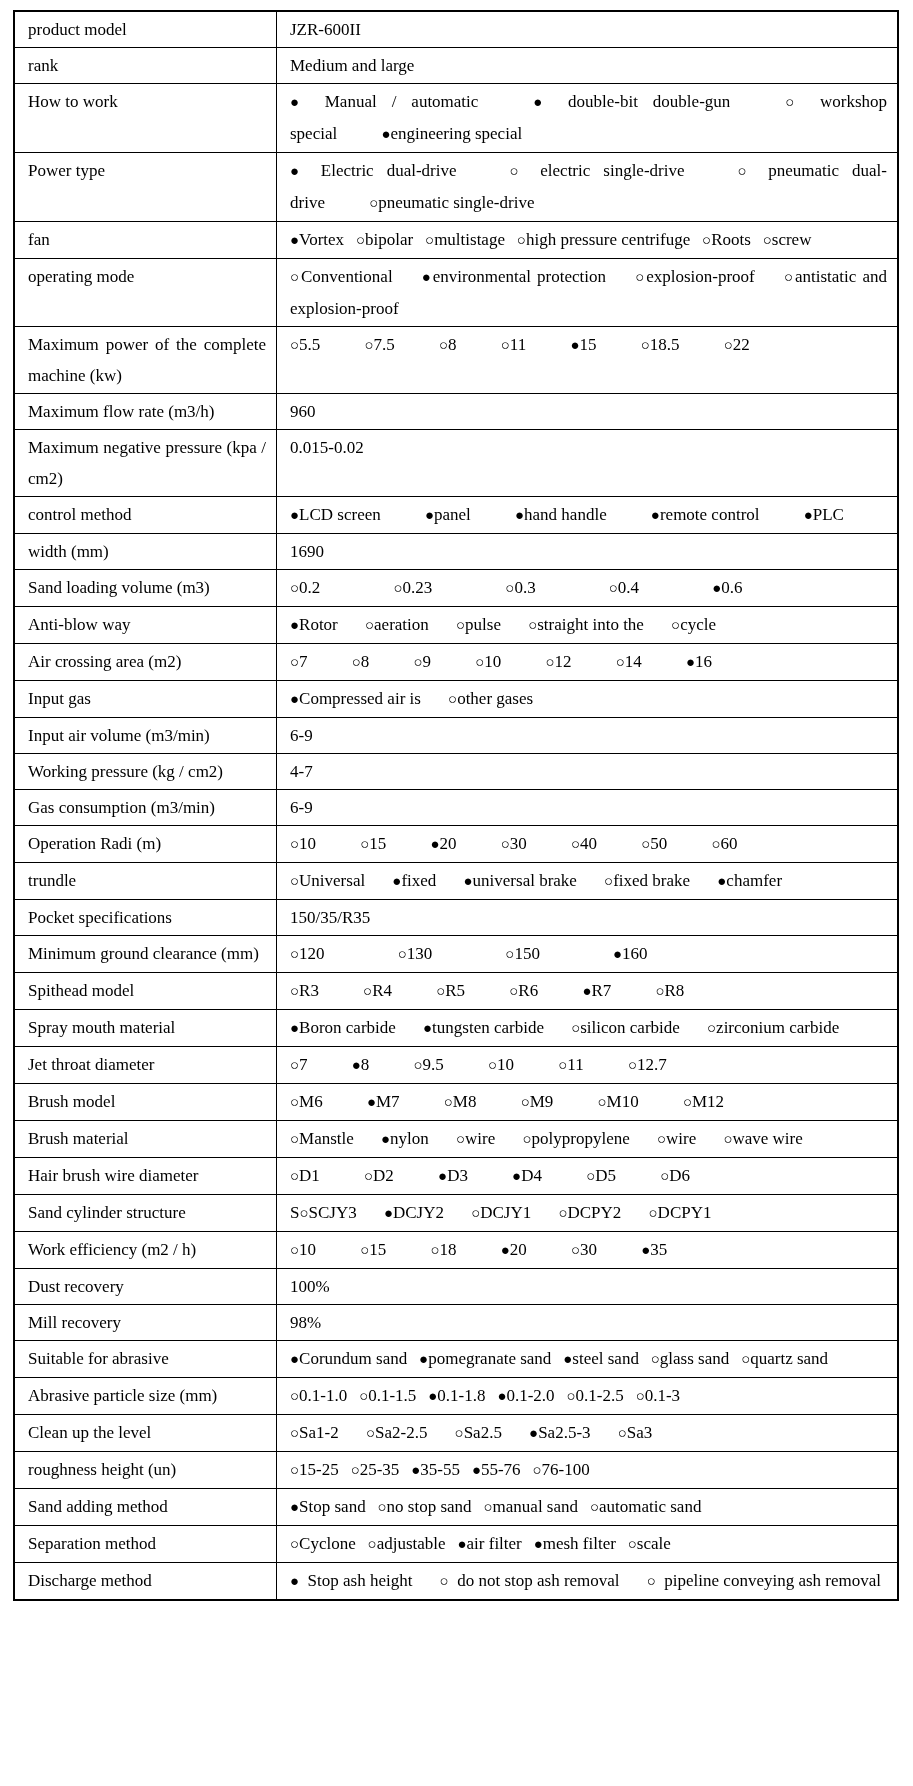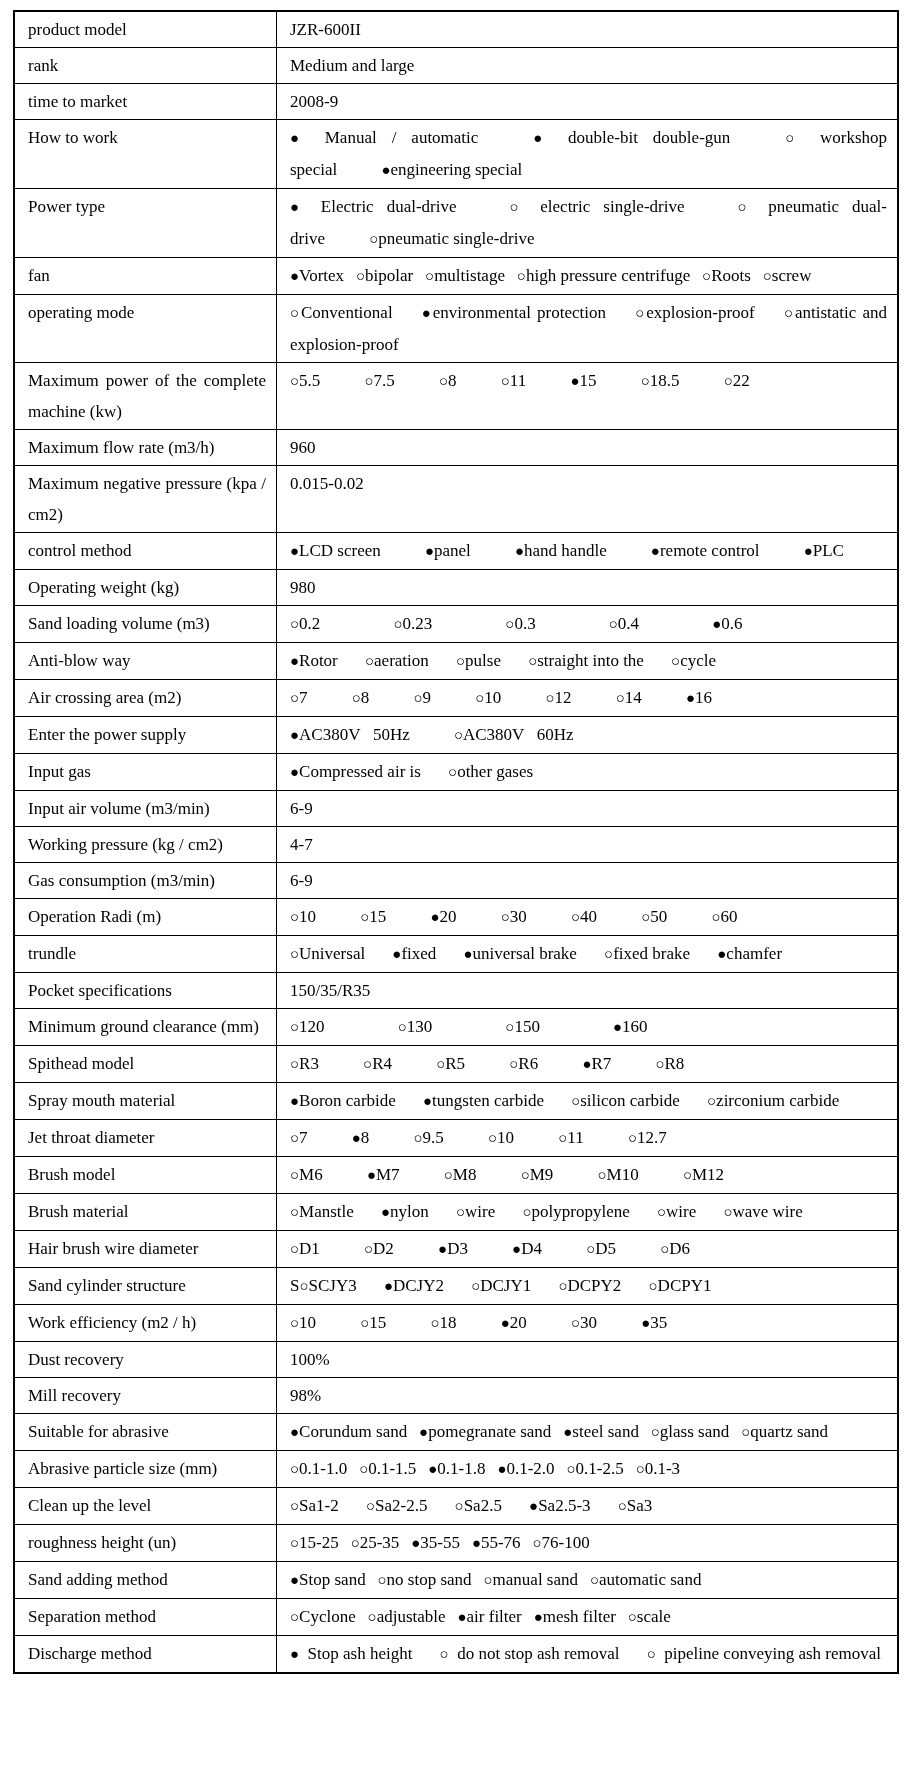--- a/index.html
+++ b/index.html
@@ -27,24 +27,20 @@
     <tbody>
         <tr>
           <td class="lbl">product model</td>
           <td class="val gap-n"><span>JZR-600II</span></td>
         </tr>
         <tr>
           <td class="lbl">rank</td>
           <td class="val gap-n"><span>Medium and large</span></td>
         </tr>
         <tr>
-          <td class="lbl">time to market</td>
-          <td class="val gap-n"><span>2008-9</span></td>
-        </tr>
-        <tr>
           <td class="lbl">How to work</td>
           <td class="val gap-w"><span class="opt"><span class="mk">●</span><span> Manual / automatic</span></span><span class="opt"><span class="mk">●</span><span> double-bit double-gun</span></span><span class="opt"><span class="mk">○</span><span> workshop special</span></span><span class="opt"><span class="mk">●</span><span>engineering special</span></span></td>
         </tr>
         <tr>
           <td class="lbl">Power type</td>
           <td class="val gap-w"><span class="opt"><span class="mk">●</span><span> Electric dual-drive</span></span><span class="opt"><span class="mk">○</span><span> electric single-drive</span></span><span class="opt"><span class="mk">○</span><span> pneumatic dual-drive</span></span><span class="opt"><span class="mk">○</span><span>pneumatic single-drive</span></span></td>
         </tr>
         <tr>
           <td class="lbl">fan</td>
           <td class="val gap-t"><span class="opt"><span class="mk">●</span><span>Vortex</span></span><span class="opt"><span class="mk">○</span><span>bipolar</span></span><span class="opt"><span class="mk">○</span><span>multistage</span></span><span class="opt"><span class="mk">○</span><span>high pressure centrifuge</span></span><span class="opt"><span class="mk">○</span><span>Roots</span></span><span class="opt"><span class="mk">○</span><span>screw</span></span></td>
@@ -63,38 +59,34 @@
         </tr>
         <tr>
           <td class="lbl">Maximum negative pressure (kpa / cm2)</td>
           <td class="val gap-n"><span>0.015-0.02</span></td>
         </tr>
         <tr>
           <td class="lbl">control method</td>
           <td class="val gap-w"><span class="opt"><span class="mk">●</span><span>LCD screen</span></span><span class="opt"><span class="mk">●</span><span>panel</span></span><span class="opt"><span class="mk">●</span><span>hand handle</span></span><span class="opt"><span class="mk">●</span><span>remote control</span></span><span class="opt"><span class="mk">●</span><span>PLC</span></span></td>
         </tr>
         <tr>
-          <td class="lbl">Operating weight (kg)</td>
-          <td class="val gap-n"><span>980</span></td>
+          <td class="lbl">width (mm)</td>
+          <td class="val gap-n"><span>1690</span></td>
         </tr>
         <tr>
           <td class="lbl">Sand loading volume (m3)</td>
           <td class="val gap-x"><span class="opt"><span class="mk">○</span><span>0.2</span></span><span class="opt"><span class="mk">○</span><span>0.23</span></span><span class="opt"><span class="mk">○</span><span>0.3</span></span><span class="opt"><span class="mk">○</span><span>0.4</span></span><span class="opt"><span class="mk">●</span><span>0.6</span></span></td>
         </tr>
         <tr>
           <td class="lbl">Anti-blow way</td>
           <td class="val gap-n"><span class="opt"><span class="mk">●</span><span>Rotor</span></span><span class="opt"><span class="mk">○</span><span>aeration</span></span><span class="opt"><span class="mk">○</span><span>pulse</span></span><span class="opt"><span class="mk">○</span><span>straight into the</span></span><span class="opt"><span class="mk">○</span><span>cycle</span></span></td>
         </tr>
         <tr>
           <td class="lbl">Air crossing area (m2)</td>
           <td class="val gap-w"><span class="opt"><span class="mk">○</span><span>7</span></span><span class="opt"><span class="mk">○</span><span>8</span></span><span class="opt"><span class="mk">○</span><span>9</span></span><span class="opt"><span class="mk">○</span><span>10</span></span><span class="opt"><span class="mk">○</span><span>12</span></span><span class="opt"><span class="mk">○</span><span>14</span></span><span class="opt"><span class="mk">●</span><span>16</span></span></td>
-        </tr>
-        <tr>
-          <td class="lbl">Enter the power supply</td>
-          <td class="val gap-w"><span class="opt"><span class="mk">●</span><span>AC380V   50Hz</span></span><span class="opt"><span class="mk">○</span><span>AC380V   60Hz</span></span></td>
         </tr>
         <tr>
           <td class="lbl">Input gas</td>
           <td class="val gap-n"><span class="opt"><span class="mk">●</span><span>Compressed air is</span></span><span class="opt"><span class="mk">○</span><span>other gases</span></span></td>
         </tr>
         <tr>
           <td class="lbl">Input air volume (m3/min)</td>
           <td class="val gap-n"><span>6-9</span></td>
         </tr>
         <tr>

